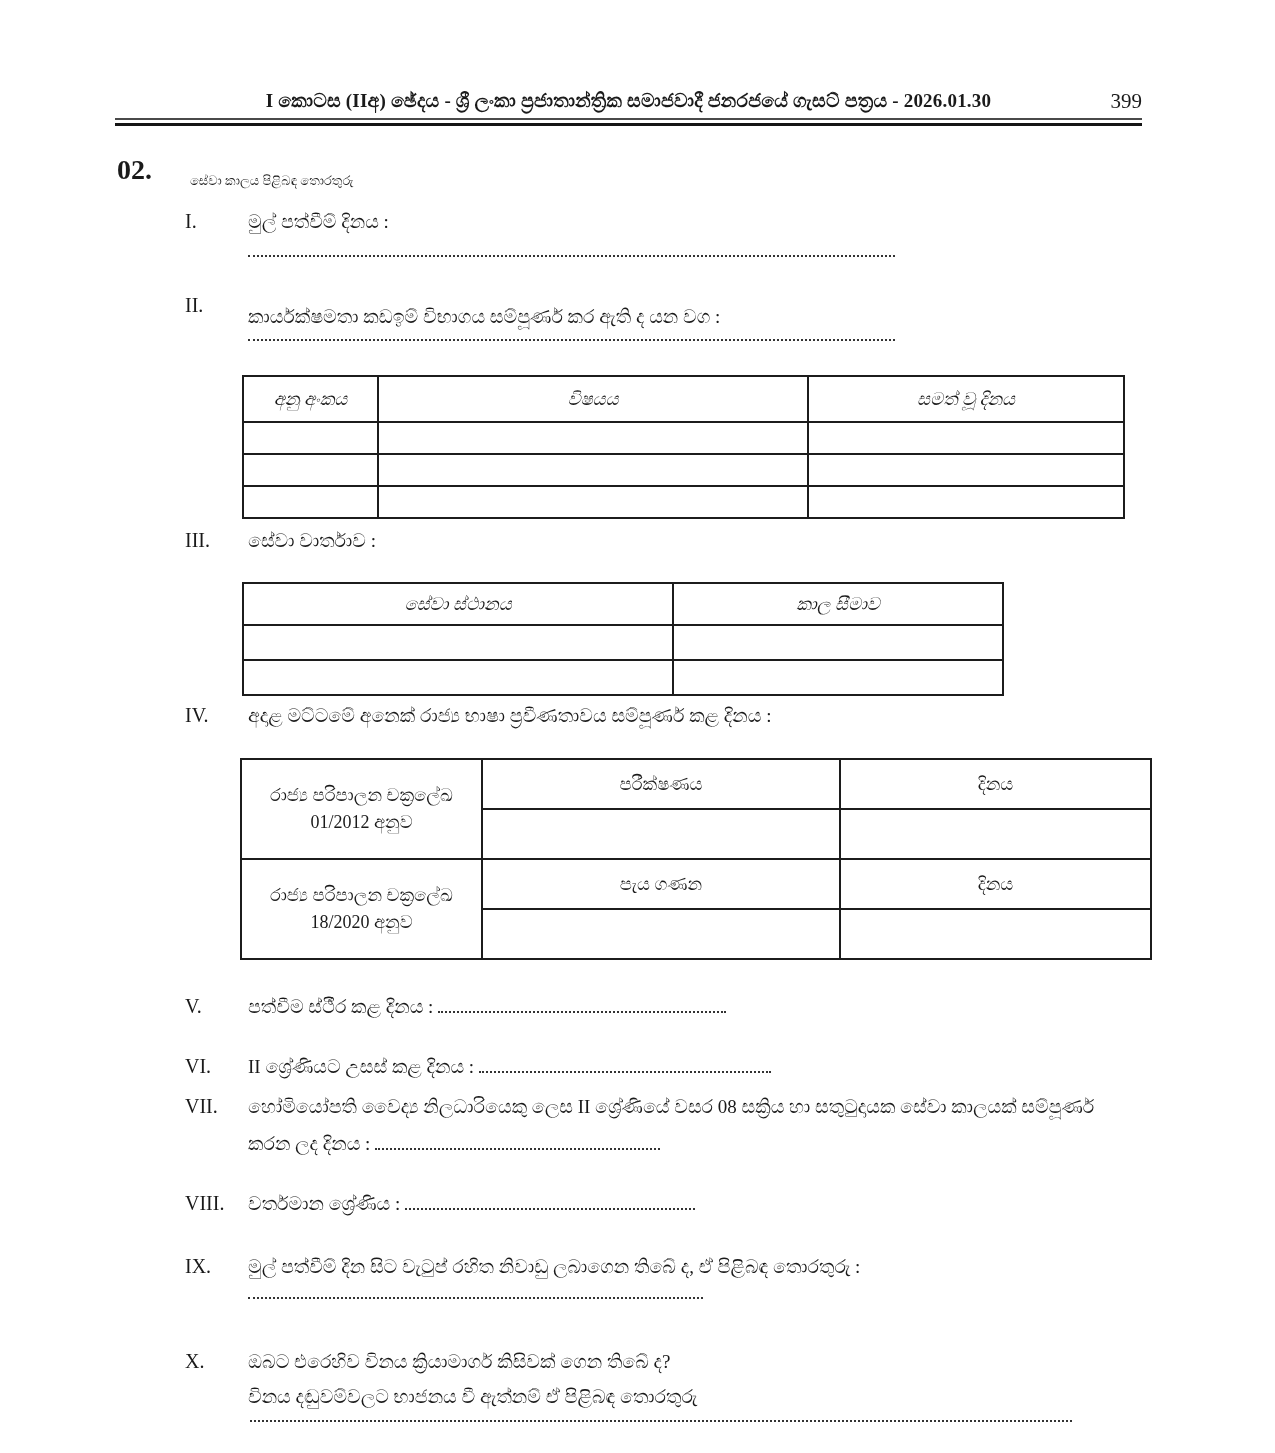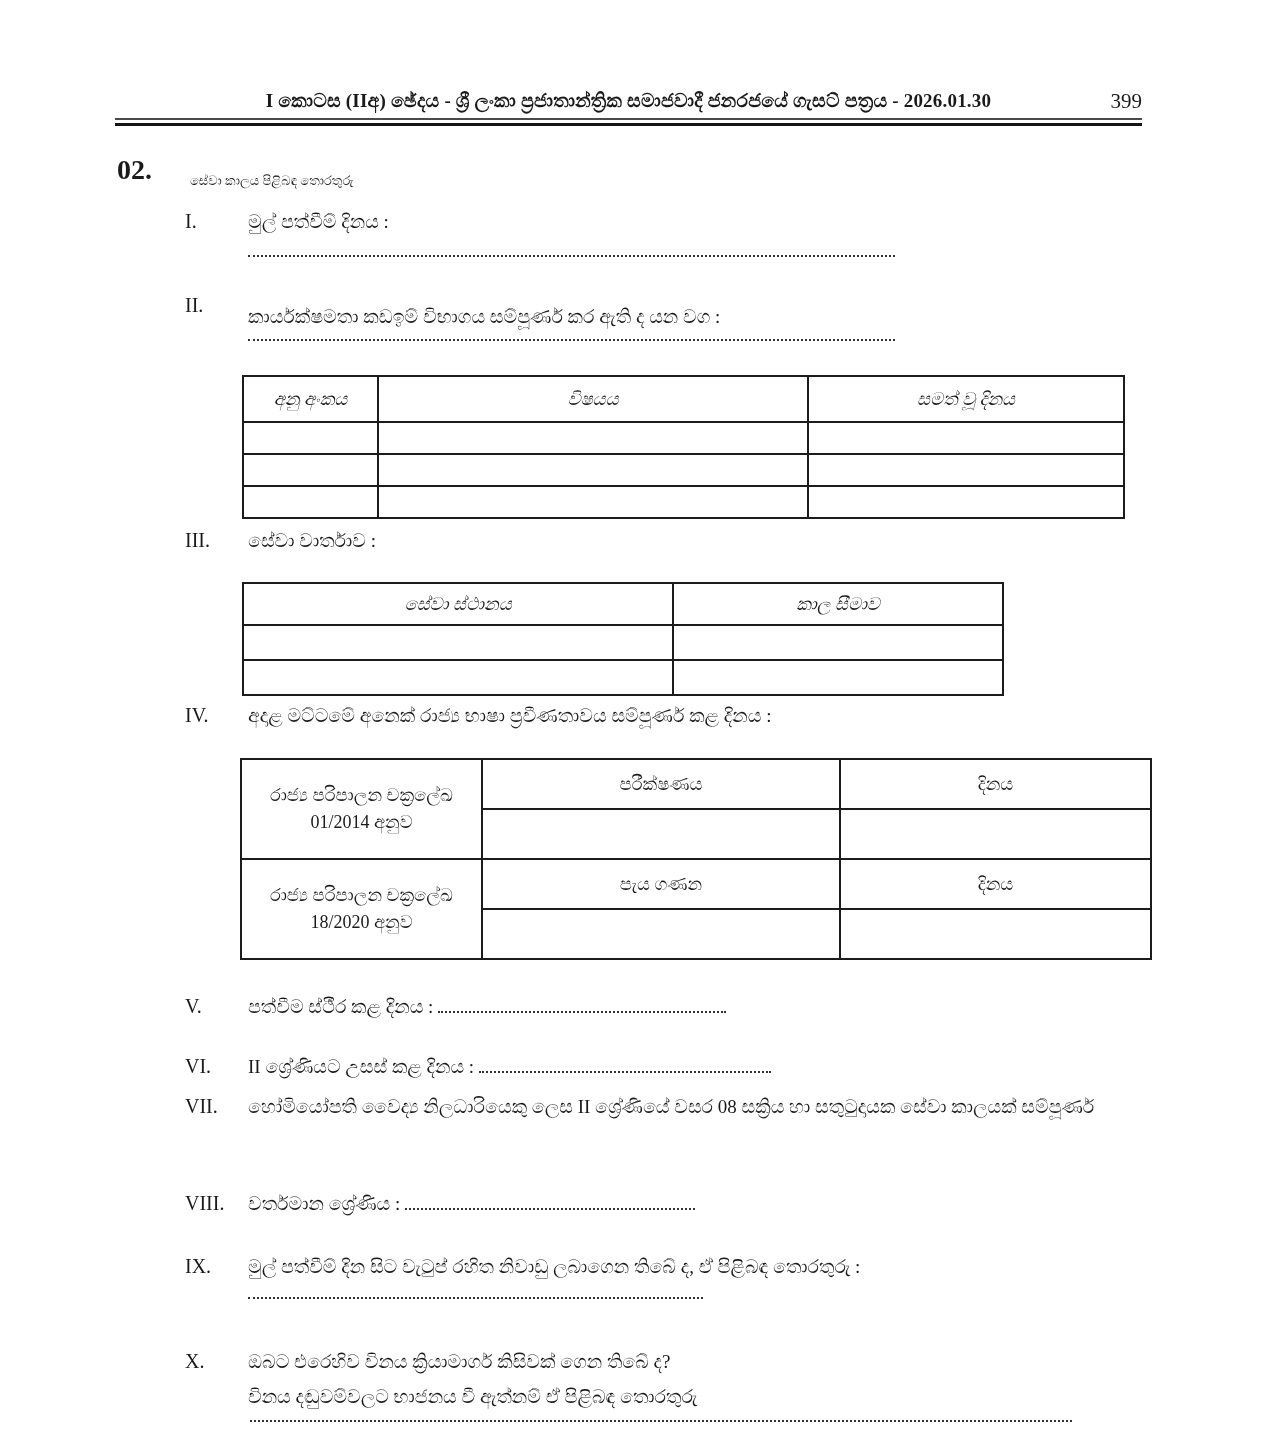--- a/index.html
+++ b/index.html
@@ -141,21 +141,21 @@
   <table class="abs t3">
     <colgroup>
         <col style="width:241px">
         <col style="width:358px">
         <col style="width:311px">
       </colgroup>
     <tbody>
         <tr>
       <td rowspan="2" class="leftcell">
         <div>රාජ්‍ය පරිපාලන චක්‍රලේඛ</div>
-        <div>01/2014 අනුව</div>
+        <div>01/2012 අනුව</div>
       </td>
       <td>පරීක්ෂණය</td>
       <td>දිනය</td>
     </tr>
     <tr>
       <td></td>
           <td></td>
     </tr>
     <tr>
       <td rowspan="2" class="leftcell">
@@ -179,20 +179,24 @@
   </div>
 
   <div class="abs rn" style="top:1055px">VI.</div>
   <div class="abs lbl" style="top:1056px">
     <span>II ශ්‍රේණියට උසස් කළ දිනය :</span>
     <span class="fill" style="width:292px"></span>
   </div>
 
   <div class="abs rn" style="top:1095px">VII.</div>
   <div class="abs lbl" style="top:1096px">හෝමියෝපති වෛද්‍ය නිලධාරියෙකු ලෙස II ශ්‍රේණියේ  වසර  08 සක්‍රිය හා සතුටුදායක සේවා කාලයක් සම්පූර්ණ</div>
+  <div class="abs lbl" style="top:1133px">
+    <span>කරන ලද දිනය :</span>
+    <span class="fill" style="width:285px"></span>
+  </div>
 
   <div class="abs rn" style="top:1192px">VIII.</div>
   <div class="abs lbl" style="top:1193px">
     <span>වර්තමාන ශ්‍රේණිය :</span>
     <span class="fill" style="width:290px"></span>
   </div>
 
   <div class="abs rn" style="top:1255px">IX.</div>
   <div class="abs lbl" style="top:1256px">මුල් පත්වීම් දින සිට වැටුප් රහිත නිවාඩු ලබාගෙන තිබේ ද, ඒ පිළිබඳ තොරතුරු :</div>
   <div class="abs dotline" style="left:248px; top:1297px; width:455px"></div>

